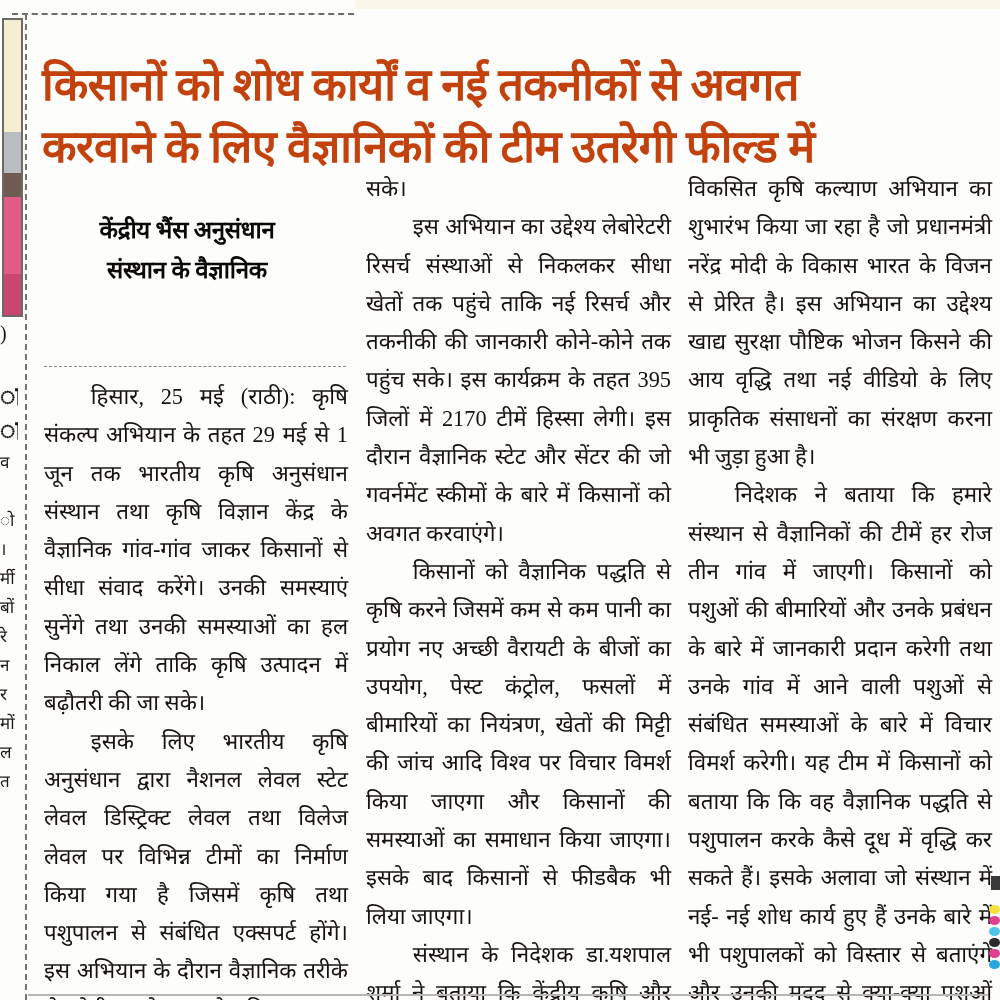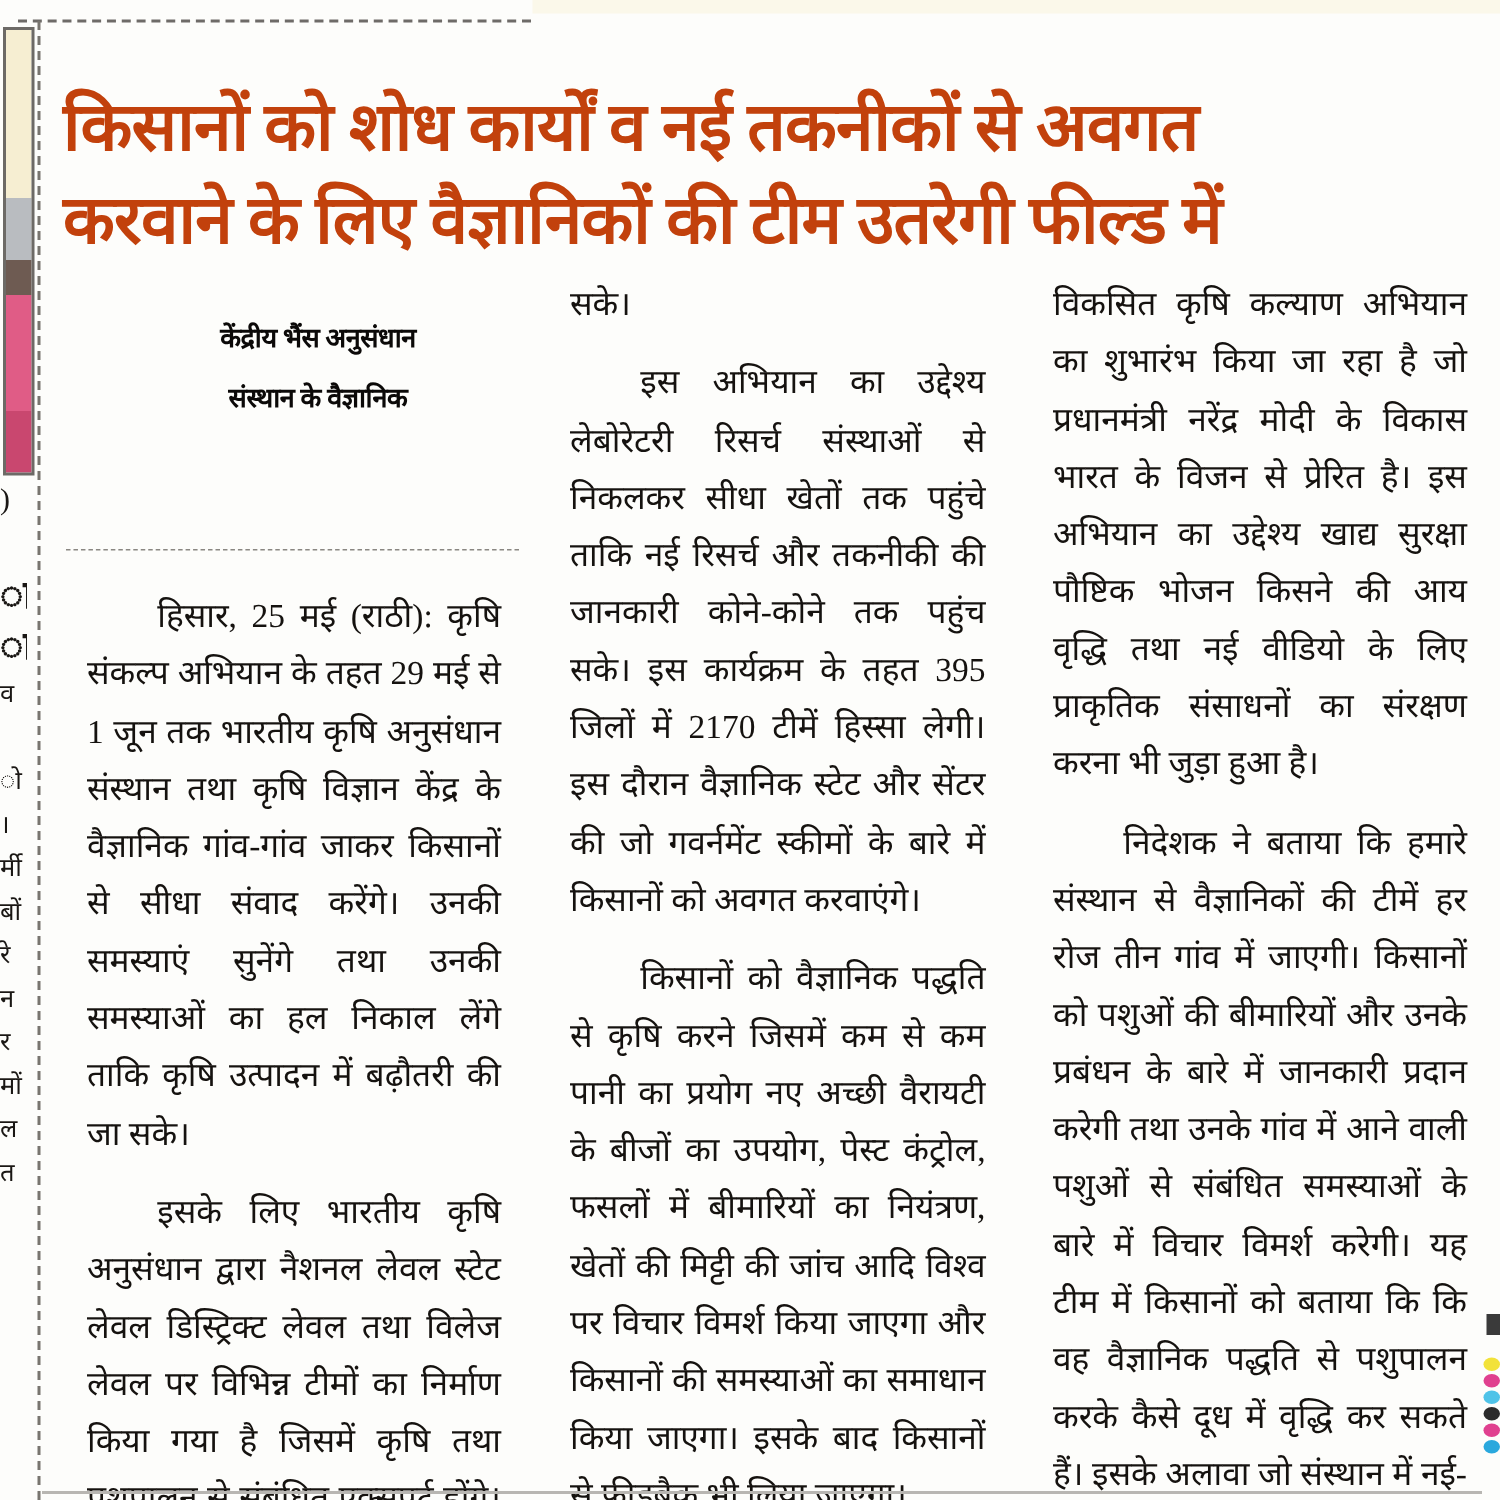--- a/index.html
+++ b/index.html
@@ -98,41 +98,41 @@
     line-height: 62px;
     letter-spacing: -0.5px;
     color: #c2410c;
     text-rendering: optimizeLegibility;
   }
   .headline .hl-line { display: block; white-space: nowrap; }
 
   
   .deck {
     position: absolute;
-    left: 61px; top: 190px; width: 302px;
+    left: 36px; top: 190px; width: 302px;
     font-weight: 700;
-    font-size: 18px;
+    font-size: 24px;
     line-height: 40px;
     text-align: center;
     color: #0b0908;
     letter-spacing: -0.3px;
   }
   .deck .deck-line { display: block; white-space: nowrap; }
 
   
   .col {
     position: absolute;
     top: 378px;
     font-size: 22.3px;
     line-height: 38.3px;
     color: #15120f;
     text-align: justify;
     text-justify: inter-word;
   }
-  .col p { margin: 14px; }
+  .col p { margin: 0; }
   .col p.indent { text-indent: 2.1em; }
 
   #col-1 { left: 44px;  width: 304px; }
   #col-2 { left: 366px; width: 305px; top: 170px; }
   #col-3 { left: 688px; width: 304px; top: 170px; }
 
   
   .reg-marks {
     position: absolute;
     right: 0px; top: 905px;

